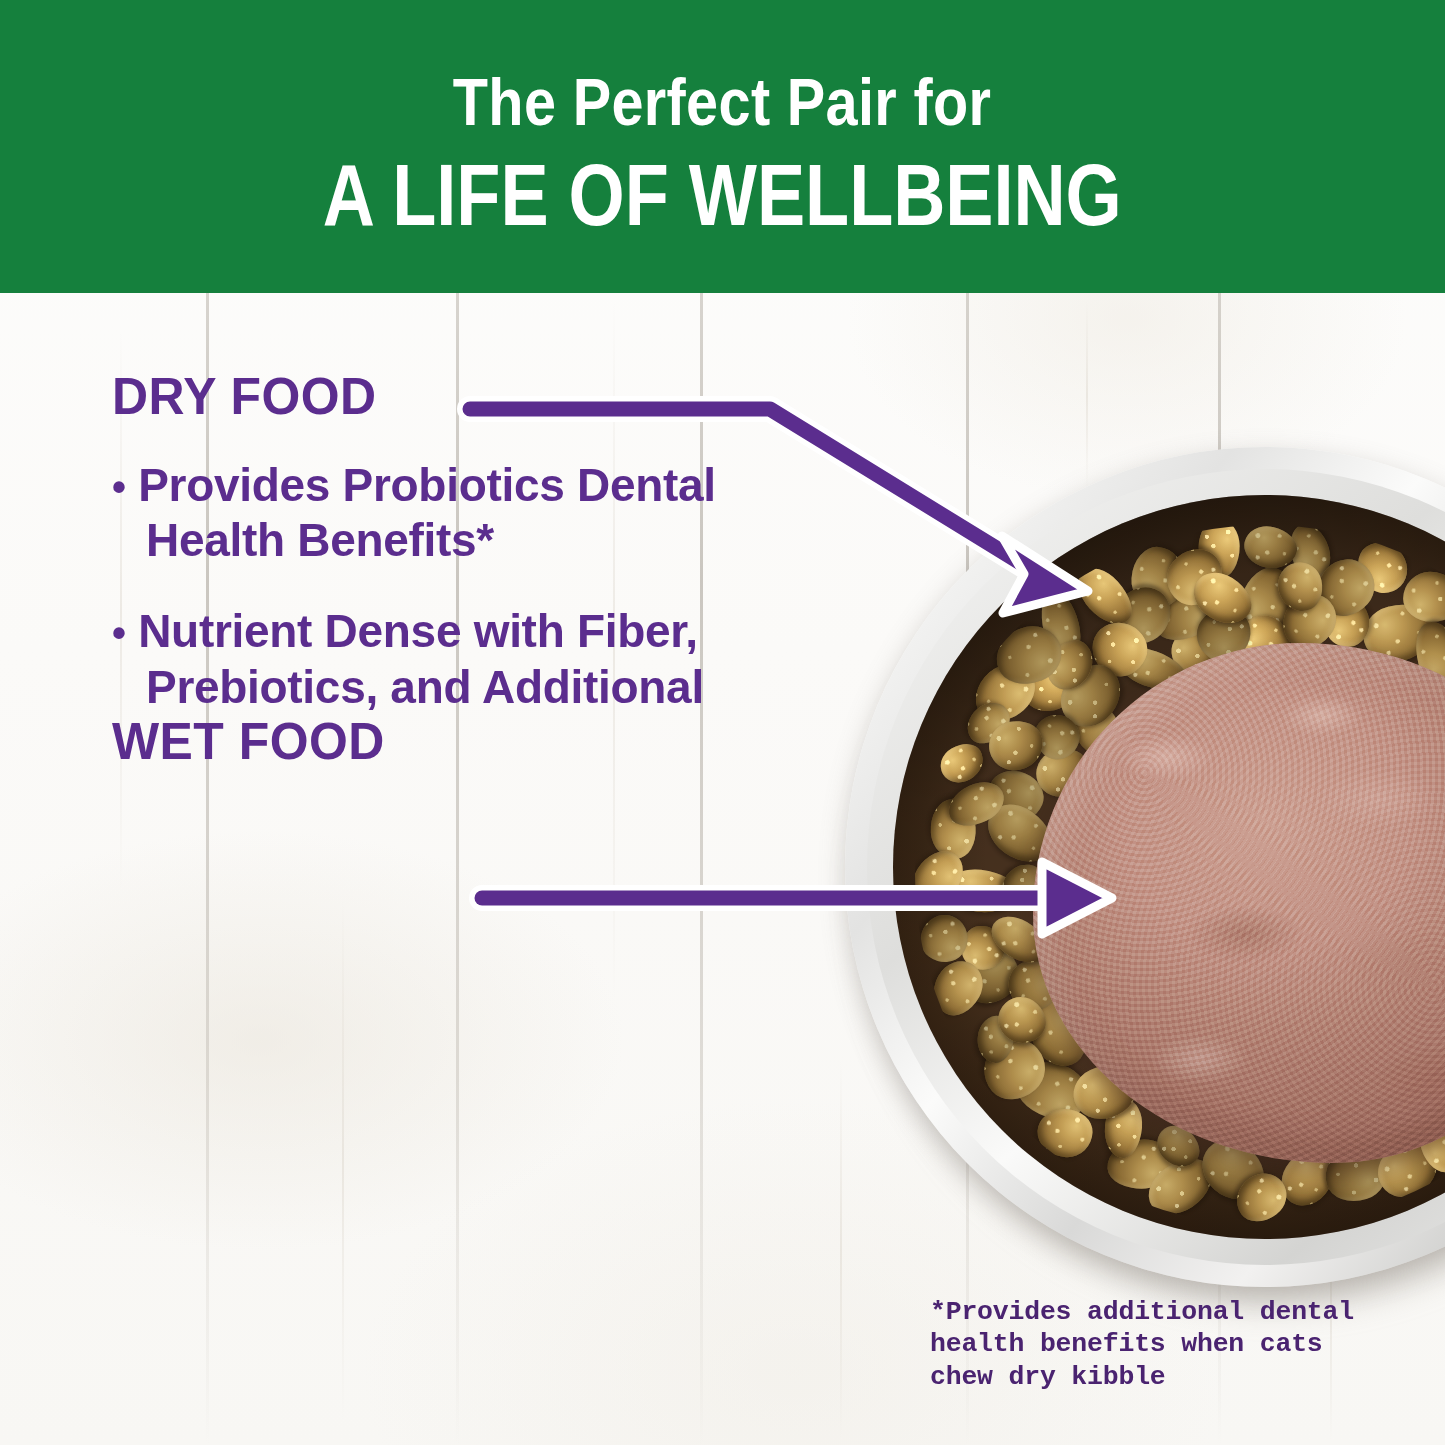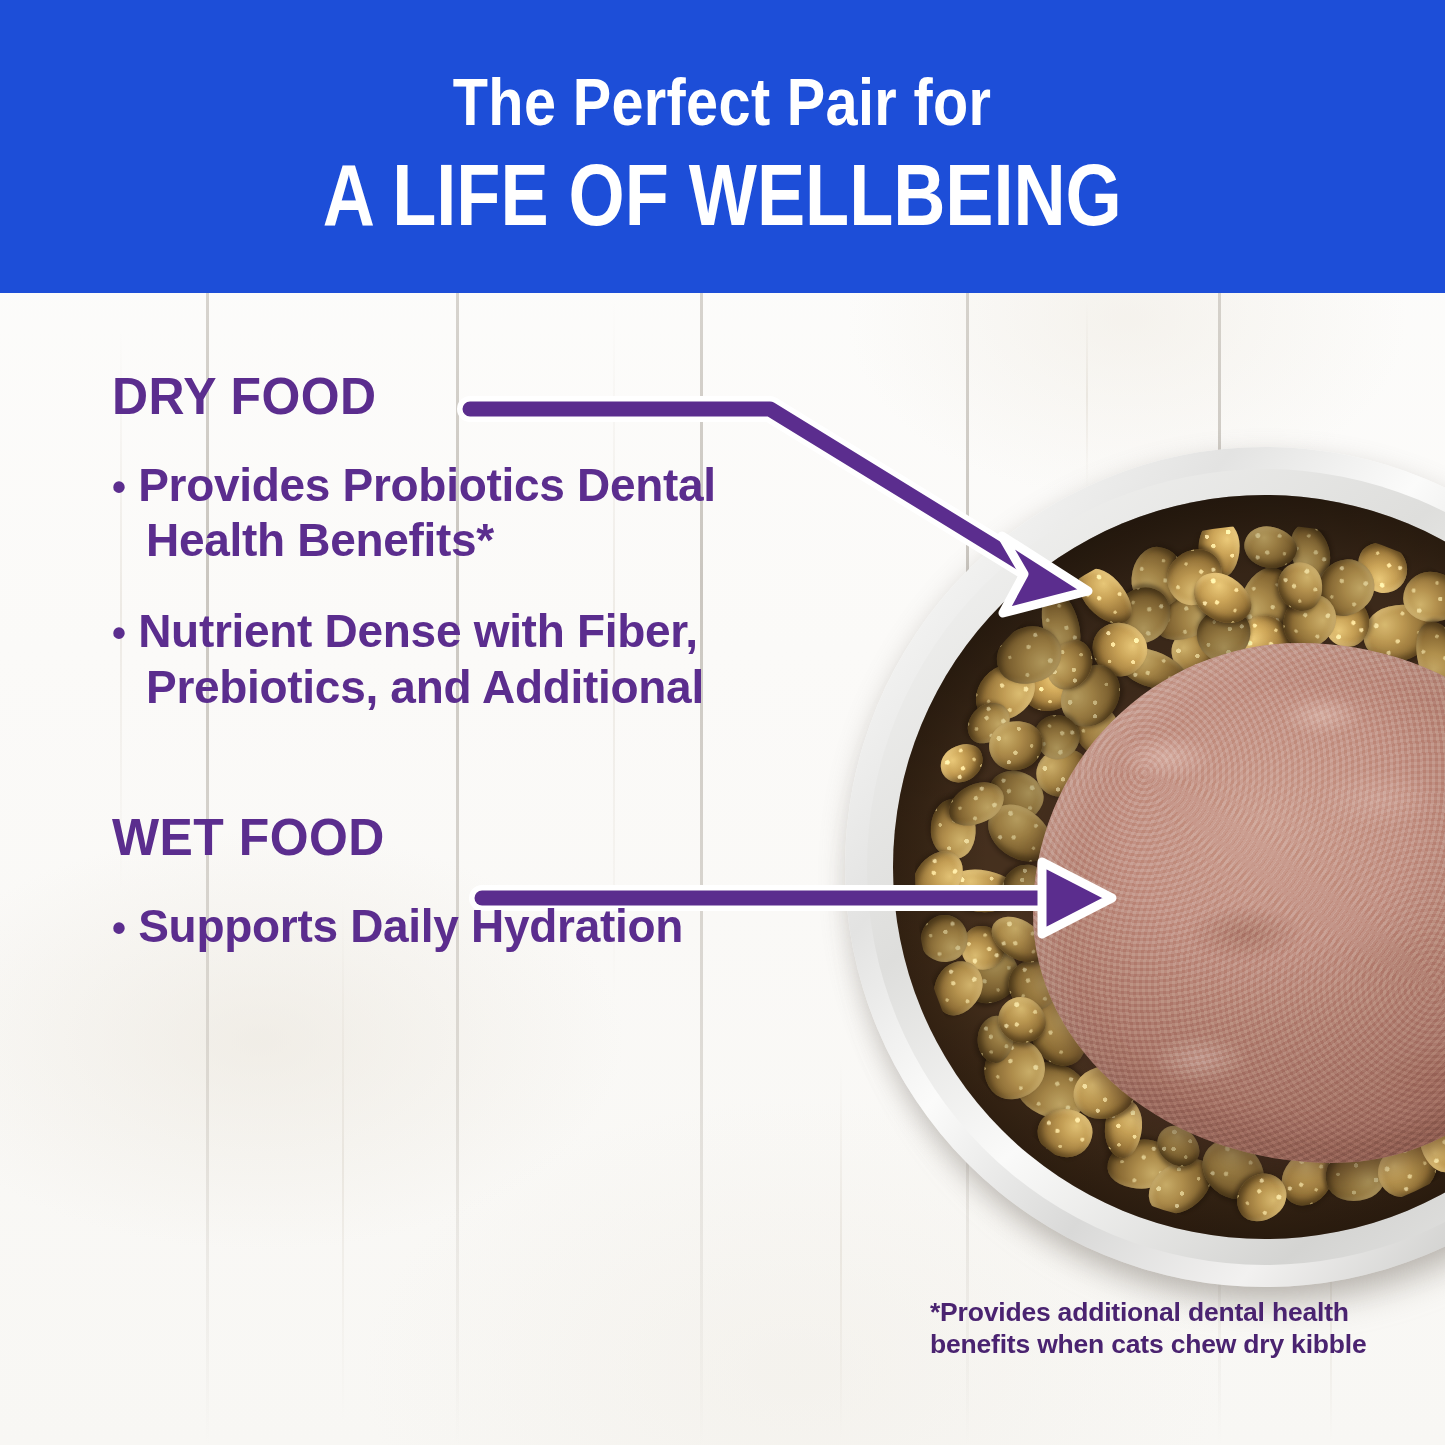--- a/index.html
+++ b/index.html
@@ -39,21 +39,21 @@
   
   .grain{
     position:absolute;width:2px;
     background:linear-gradient(180deg,rgba(222,216,206,0),rgba(214,207,196,.7),rgba(222,216,206,0));
     opacity:.55;
   }
 
   
   .header{
     position:absolute;left:0;top:0;width:1445px;height:293px;
-    background:#1d4ed8;
+    background:#15803d;
     display:flex;flex-direction:column;
     align-items:center;justify-content:center;
     box-sizing:border-box;padding-top:14px;
   }
   .hdr-line1{
     color:#ffffff;
     font-family:"Liberation Sans Narrow","Liberation Sans",sans-serif;
     font-weight:700;
     font-size:67px;
     line-height:1.02;
@@ -91,30 +91,31 @@
     color:#5b2d8e;
     font-weight:600;
     font-size:46px;
     line-height:1.20;
     letter-spacing:-.3px;
     margin-top:36px;
     text-indent:-34px;
     padding-left:34px;
   }
   .bullet .dot{font-size:40px;line-height:1;}
-  .wet-block{margin-top:96px;}
+  .wet-block{}
 
   
   .footnote{
     position:absolute;left:930px;top:1296px;width:470px;
     color:#4a2370;
     font-weight:600;
     font-size:26.5px;
     line-height:1.22;
     letter-spacing:-.2px;
+    font-family:Liberation Mono, monospace;
   }
 
   
   .bowl-wrap{
     position:absolute;left:845px;top:447px;width:860px;height:860px;
   }
   .bowl-shadow{
     position:absolute;left:10px;top:26px;width:840px;height:840px;
     border-radius:50%;
     background:radial-gradient(circle at 50% 52%, rgba(150,143,133,.42) 60%, rgba(150,143,133,0) 72%);
@@ -328,20 +329,19 @@
   <div class="copy">
 
     <div class="dry-block">
       <div class="sect-title">DRY FOOD</div>
       <div class="bullet"><span class="dot">•</span> <span>Provides Probiotics Dental Health Benefits*</span></div>
       <div class="bullet"><span class="dot">•</span> <span>Nutrient Dense with Fiber, Prebiotics, and Additional</span></div>
     </div>
 
     <div class="wet-block">
       <div class="sect-title">WET FOOD</div>
-      <div class="bullet"><span class="dot">•</span> <span>Supports Daily Hydration</span></div>
     </div>
 
   </div>
 
   <div class="footnote">*Provides additional dental health benefits when cats chew dry kibble</div>
 
 </div>
 
 </body></html>

